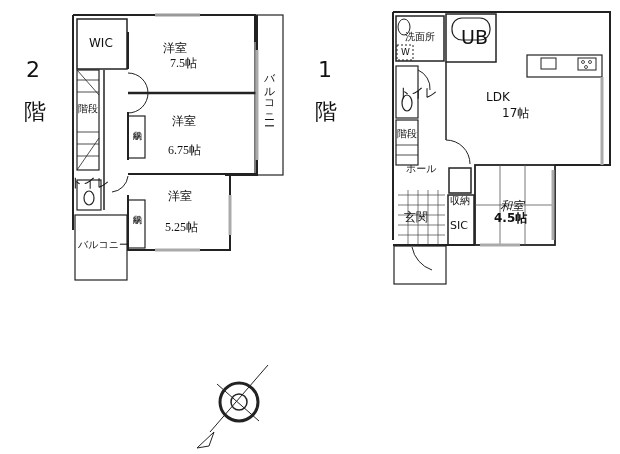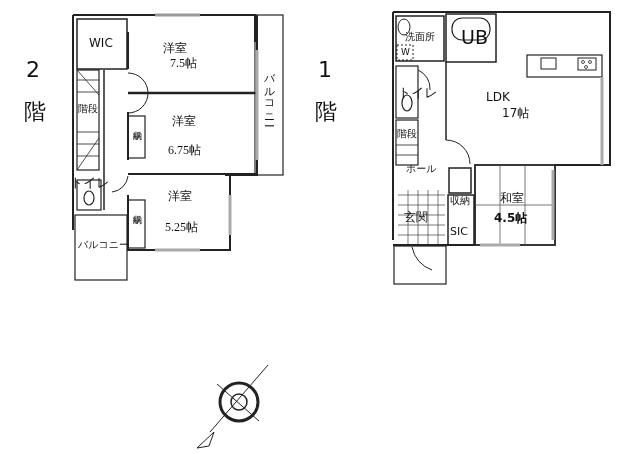--- a/index.html
+++ b/index.html
@@ -152,17 +152,17 @@
 <div class="lbl sm" style="left:405px;top:32px;">洗面所</div>
 <div class="lbl" style="left:401px;top:48px;font-size:9px;">W</div>
 <div class="lbl" style="left:461px;top:28px;font-size:19px;">UB</div>
 <div class="lbl" style="left:398px;top:86px;font-size:13px;">トイレ</div>
 <div class="lbl rm" style="left:486px;top:91px;">LDK</div>
 <div class="lbl rm" style="left:502px;top:107px;">17帖</div>
 <div class="lbl sm" style="left:397px;top:129px;">階段</div>
 <div class="lbl sm" style="left:406px;top:164px;">ホール</div>
 <div class="lbl sm" style="left:450px;top:176px;margin-top:20px;">収納</div>
 <div class="lbl rm" style="left:404px;top:211px;">玄関</div>
-<div class="lbl" style="left:450px;top:226px;font-size:11px;">SIC</div>
-<div class="lbl rm" style="left:500px;top:192px;">和室</div>
+<div class="lbl" style="left:450px;top:220px;font-size:11px;">SIC</div>
+<div class="lbl rm" style="left:500px;top:200px;font-style:italic;">和室</div>
 <div class="lbl rm" style="left:494px;top:212px;font-weight:bold;">4.5帖</div>
 
 <div style="position:absolute;left:197px;top:365px;width:72px;height:84px;"></div>
 
 </body></html>

